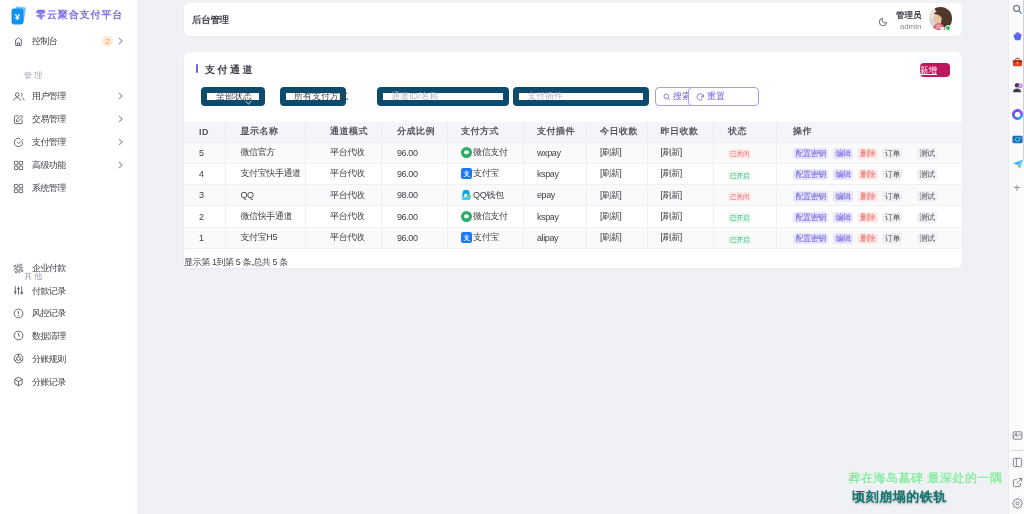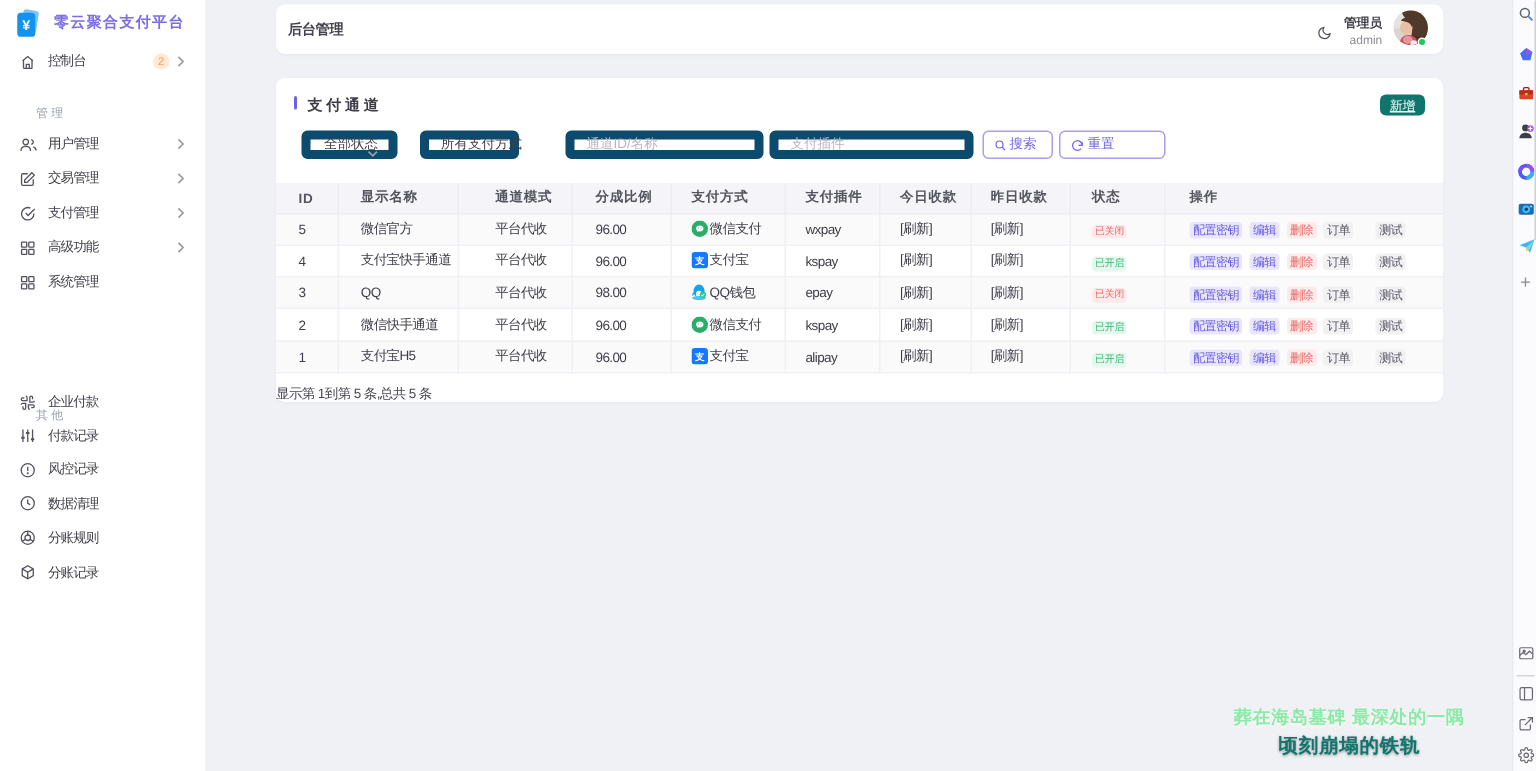--- a/index.html
+++ b/index.html
@@ -20,21 +20,21 @@
   .badge2 { position:absolute; left:102px; top:50%; transform:translateY(-50%); width:11px; height:11px; border-radius:50%; background:#ffead8; color:#ff9c4b; font-size:7.5px; line-height:11px; text-align:center; }
 
   
   #topbar { position:absolute; left:184px; top:3px; width:778px; height:33px; background:#fff; border-radius:6px; box-shadow:0 1px 2px rgba(30,30,60,0.03); }
   #topbar .title { position:absolute; left:8px; top:50%; transform:translateY(-50%); font-size:9.5px; letter-spacing:-0.3px; font-weight:bold; color:#44444e; }
 
   
   #card { position:absolute; left:184px; top:52px; width:778px; height:216px; background:#fff; border-radius:6px; box-shadow:0 1px 2px rgba(30,30,60,0.03); }
   .cardtitle { position:absolute; left:21px; top:10.5px; font-size:10px; font-weight:bold; color:#3d3d47; letter-spacing:2.5px; }
   .titlebar { position:absolute; left:11.5px; top:11.5px; width:2.5px; height:9px; background:#6e61e6; border-radius:1px; }
-  .btn-add { position:absolute; left:736px; top:10.5px; width:30px; height:14.5px; background:#0f766e; border-radius:4px; color:#fff; font-size:8.5px; text-align:center; line-height:14.5px;text-decoration:underline; }
+  .btn-add { position:absolute; left:736px; top:10.5px; width:30px; height:14.5px; background:#be185d; border-radius:4px; color:#fff; font-size:8.5px; line-height:14.5px;text-decoration:underline; }
   .fselect, .finput { position:absolute; top:34.5px; height:19px; border:6px solid #0c4a6e; border-radius:4px; background:#fff; font-size:9px; }
   .fselect .tx { position:absolute; left:9px; top:50%; transform:translateY(-50%); color:#3f3f4a; white-space:nowrap; }
   .finput .ph { position:absolute; left:8px; top:50%; transform:translateY(-50%); color:#b6b6c1; white-space:nowrap; }
   .fbtn { position:absolute; top:34.5px; height:19px; border:1px solid #a89ef2; border-radius:4px; background:#fff; color:#7166e0; font-size:9px; }
   .fbtn span { position:absolute; top:50%; transform:translateY(-50%); white-space:nowrap; }
 
   
   #tbl { position:absolute; left:184px; top:122px; width:778px; border-collapse:collapse; table-layout:fixed; }
   #tbl th { height:20px; background:#f5f5f9; font-size:9px; color:#55555f; font-weight:bold; border-right:1px solid #ececf1; border-bottom:1px solid #ececf1; text-align:left; letter-spacing:0.5px; }
   #tbl td { height:21.3px; font-size:9px; letter-spacing:-0.4px; color:#3e3e48; border-right:1px solid #f0f0f4; border-bottom:1px solid #f0f0f4; text-align:left; white-space:nowrap; }
@@ -59,21 +59,21 @@
   .ab-r { background:#fdeaea; color:#ee6666; }
   .ab-g { background:#f1f1f4; color:#53535e; }
   .payic { display:inline-block; vertical-align:-2.5px; margin-right:1px; }
   #foot { position:absolute; left:184px; top:256px; font-size:9px; letter-spacing:-0.4px; color:#45454f; }
 
   
   #strip { position:absolute; left:1008px; top:0; width:16px; height:514px; background:#fbfbfd; border-left:1px solid #ebebef; }
   .sic { position:absolute; left:2.5px; }
 
   
-  #lyr1 { position:absolute; left:819px; top:470px; width:161px; text-align:center; font-size:12px; font-weight:bold; color:#8de9a7; text-shadow:0 0 1px #fff, 0 1px 1px rgba(255,255,255,.8); letter-spacing:0.5px; white-space:nowrap; }
+  #lyr1 { position:absolute; left:845px; top:470px; width:161px; text-align:center; font-size:12px; font-weight:bold; color:#8de9a7; text-shadow:0 0 1px #fff, 0 1px 1px rgba(255,255,255,.8); letter-spacing:0.5px; white-space:nowrap; }
   #lyr2 { position:absolute; left:819px; top:488px; width:161px; text-align:center; font-size:13px; font-weight:bold; color:#0f766e; text-shadow:0 1px 2px rgba(120,120,125,.8); letter-spacing:0.5px; white-space:nowrap; }
 </style>
 </head>
 <body>
 
 <div id="sidebar">
   <svg class="logoicon" viewBox="0 0 15 19">
     <rect x="3.5" y="0.5" width="10.5" height="15" rx="2" fill="#7fc3f7" transform="rotate(10 8 8)"></rect>
     <rect x="0.5" y="2.5" width="12" height="16" rx="2.4" fill="#1293ee"></rect>
     <text x="6.5" y="14" font-size="9.5" font-weight="bold" fill="#fff" text-anchor="middle">¥</text>
@@ -242,21 +242,21 @@
   <div class="finput" style="left:329px;width:136px;">
       <span class="ph">支付插件</span>
     </div>
   <div class="fbtn" style="left:471px;width:47px;">
     <svg class="abs" style="left:7px;top:5px;" width="8" height="8" viewBox="0 0 24 24" fill="none" stroke="#7166e0" stroke-width="2.4">
         <circle cx="10" cy="10" r="7"></circle>
         <path d="M15.5 15.5L21 21"></path>
       </svg>
     <span style="left:17px;">搜索</span>
   </div>
-  <div class="fbtn" style="left:522px;width:71px;">
+  <div class="fbtn" style="left:504px;width:71px;">
     <svg class="abs" style="left:7px;top:5px;" width="8.5" height="8.5" viewBox="0 0 24 24" fill="none" stroke="#7166e0" stroke-width="2.4">
         <path d="M21 11a9 9 0 1 0-2 6"></path>
         <path d="M21 4v7h-7" fill="none"></path>
       </svg>
     <span style="left:18px;">重置</span>
   </div>
 </div>
 
 <table id="tbl">
   <colgroup>

